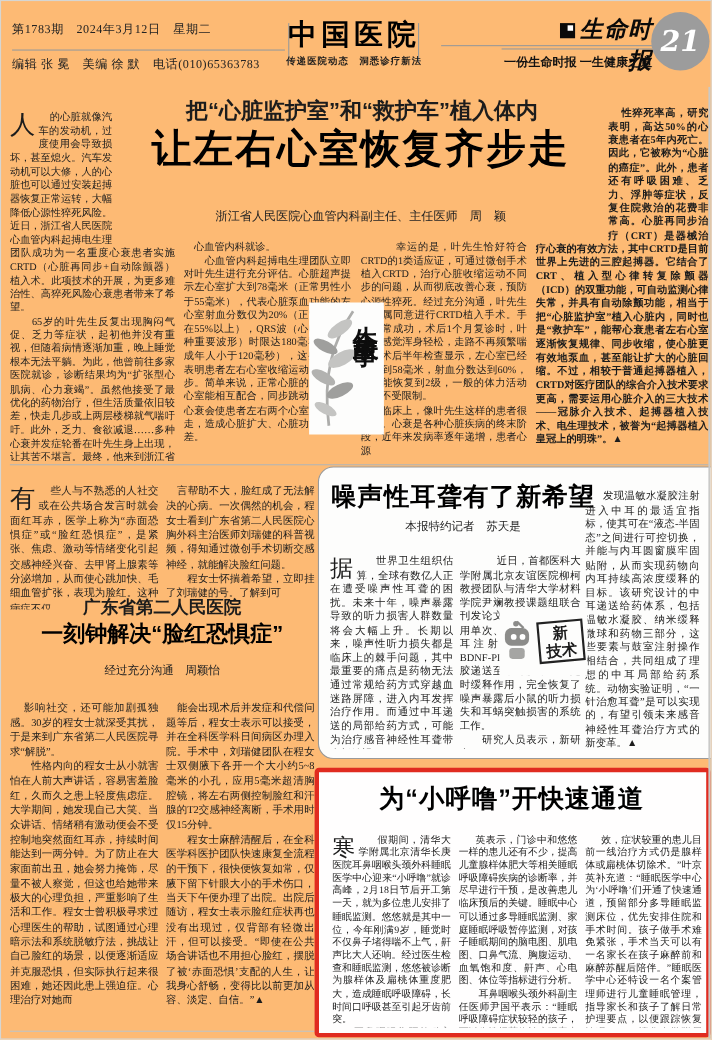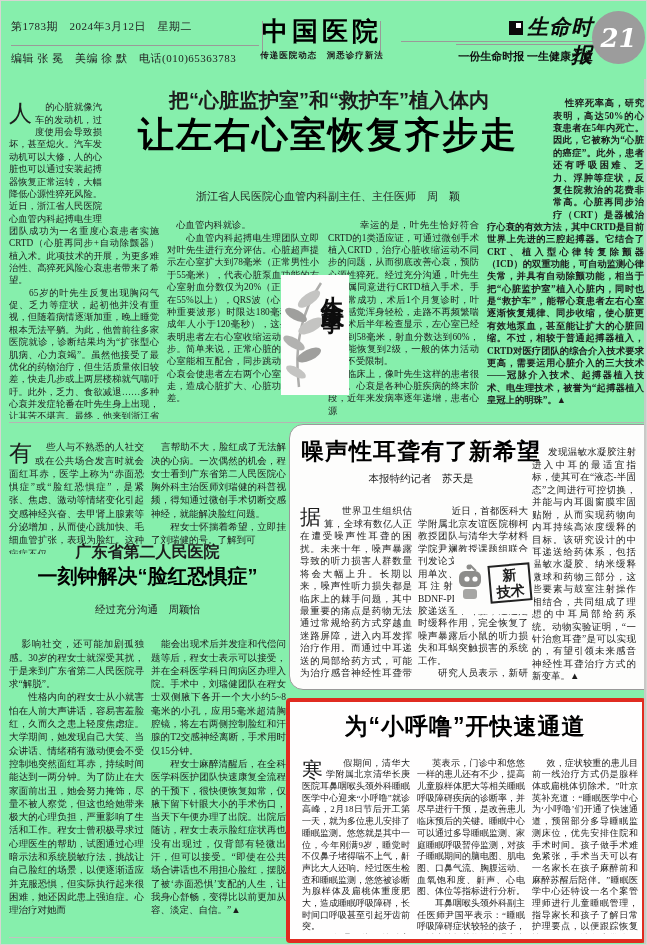--- a/index.html
+++ b/index.html
@@ -1,16 +1,16 @@
 <!DOCTYPE html>
 <html><head>
 <meta charset="utf-8">
 <style>
   html,body{margin:0;padding:0;background:#e9e9e6;}
-  .page{position:relative;width:645px;height:943px;background:#86efac;border:1px solid #d6d6d2;
+  .page{position:relative;width:645px;height:943px;background:#fdba74;border:1px solid #d6d6d2;
         font-family:"Liberation Serif","DejaVu Serif",serif;color:#1c1c1c;overflow:hidden;}
   .abs{position:absolute;}
   .sans{font-family:"Liberation Sans","DejaVu Sans",sans-serif;}
   .body-text{font-size:9.3px;line-height:1.33;text-align:justify;white-space:pre-wrap;overflow:hidden;}
   .bt95{font-size:9.5px;line-height:1.4;}
   .bt90{font-size:9px;line-height:1.3;}
   .dropcap{float:left;font-size:23px;line-height:1.05;padding:1px 3px 0 0;font-weight:400;}
   .spacer-r{float:right;width:57px;height:116px;}
   .spacer-l{float:left;width:66px;height:122px;}
   .rule{background:#9a9a98;}

